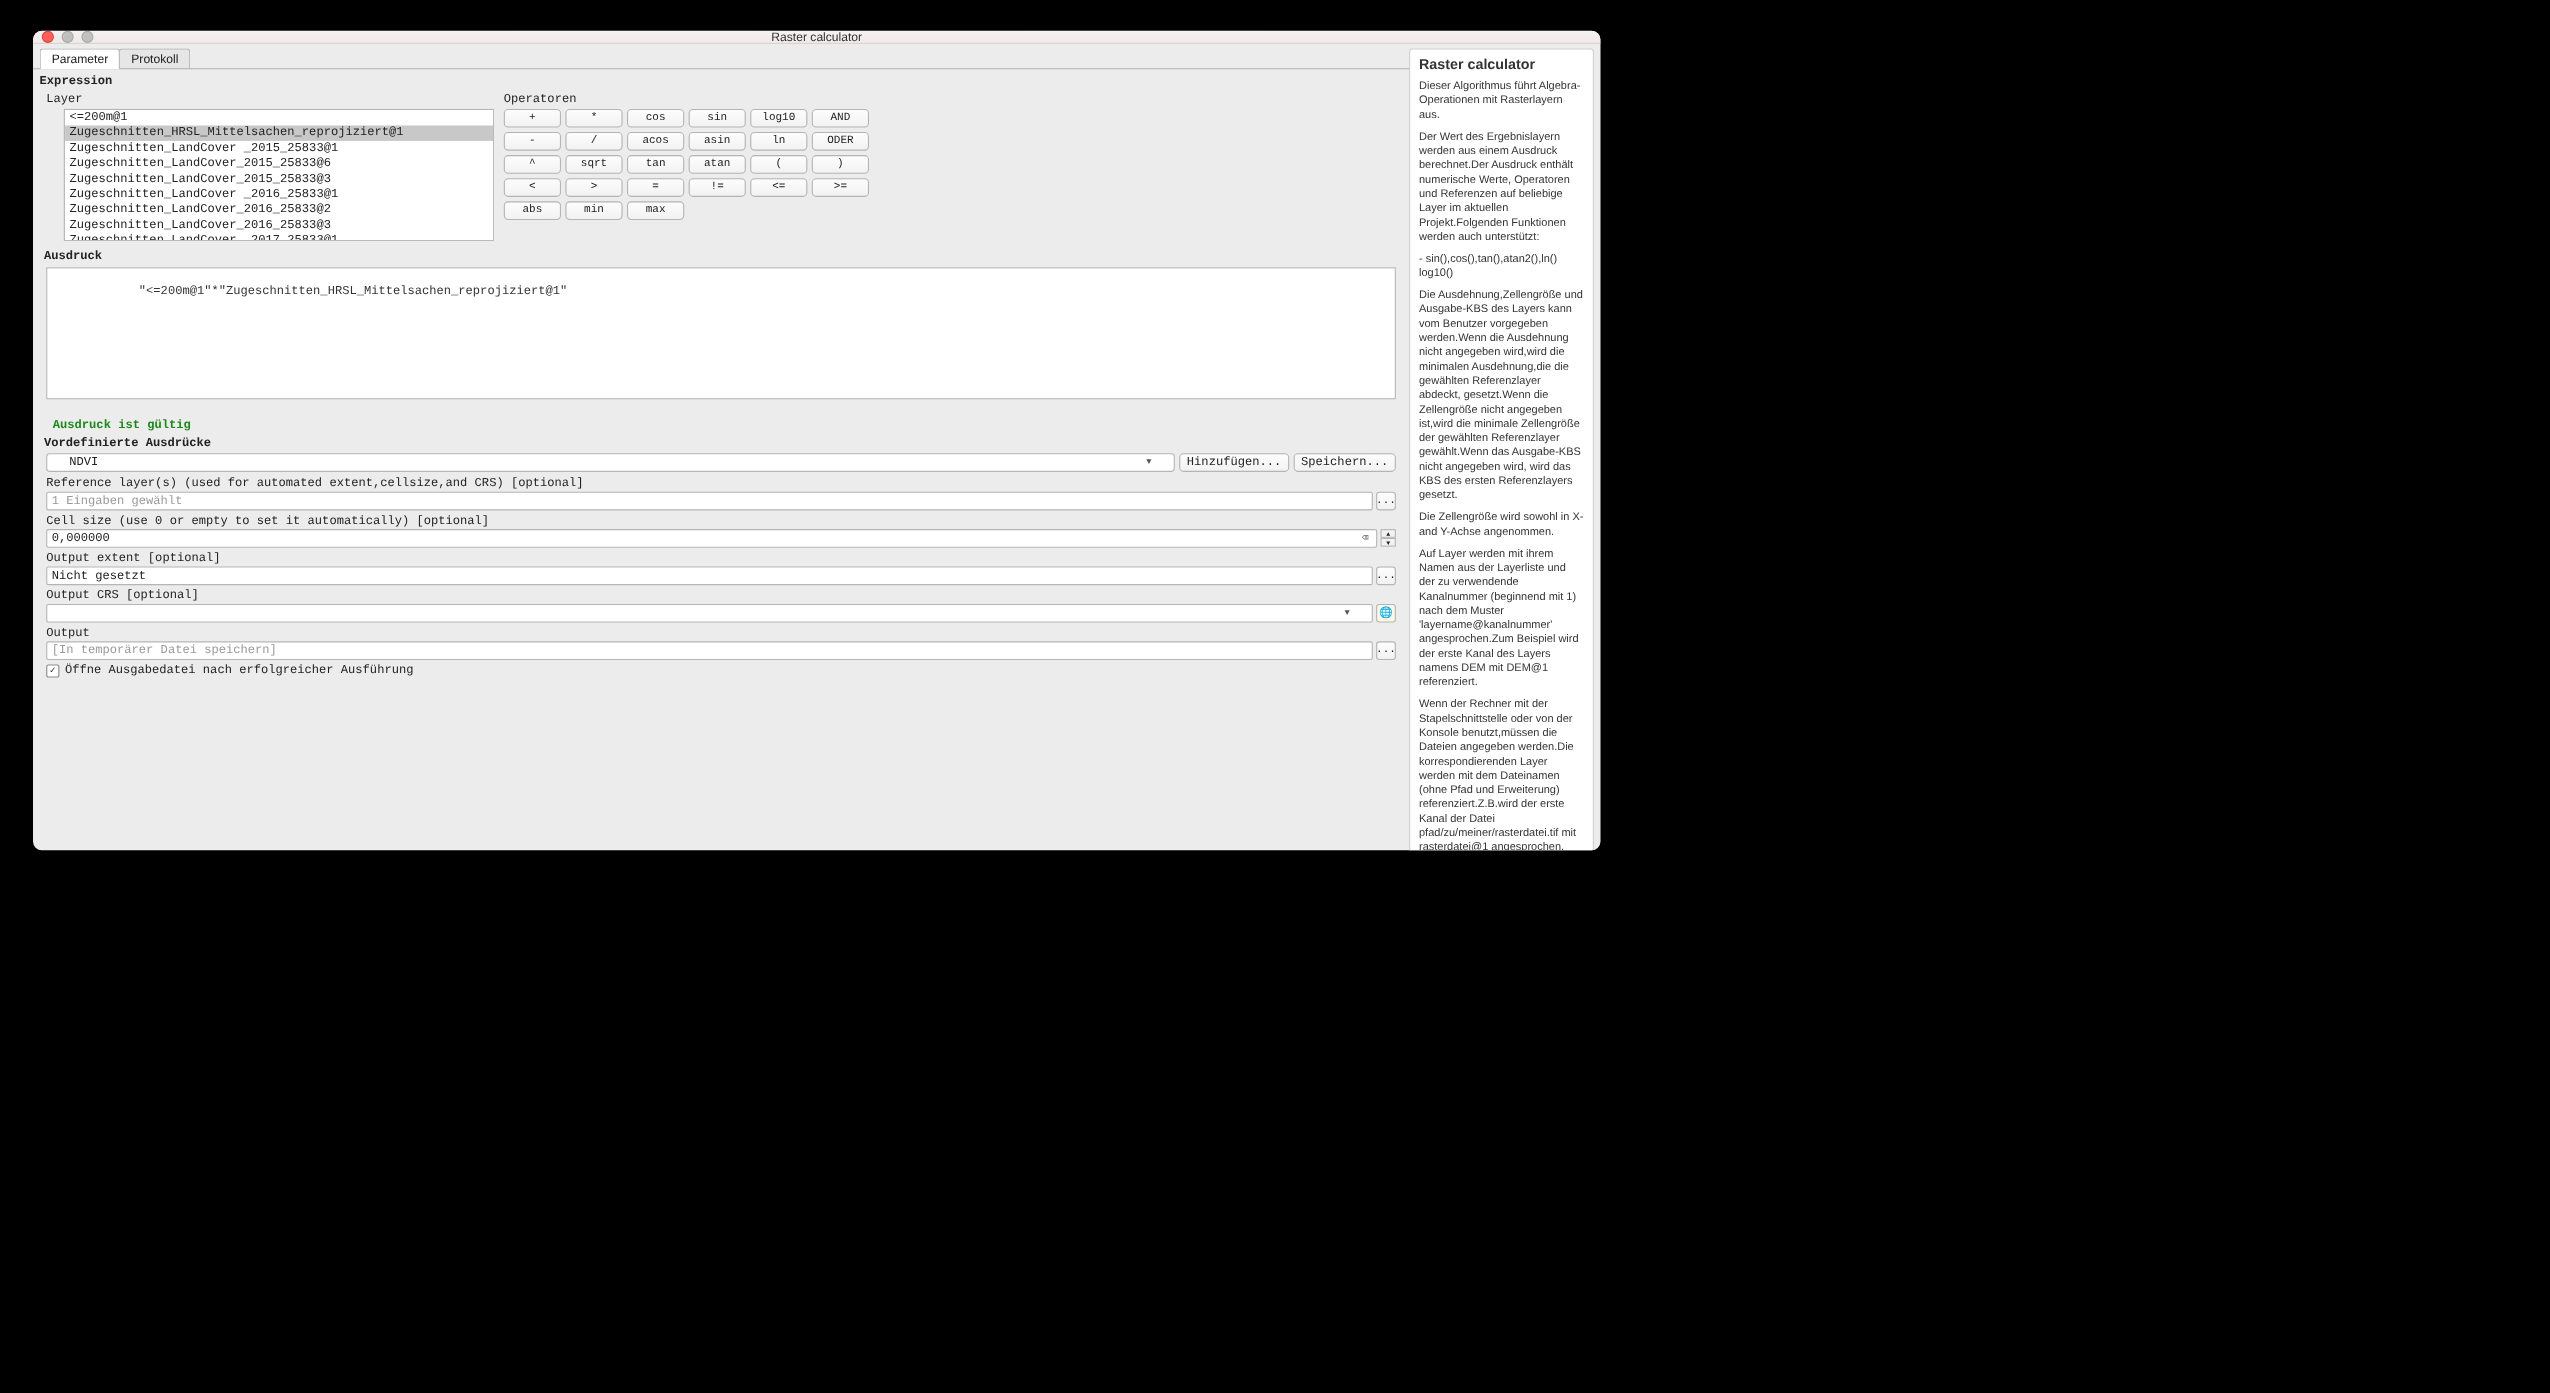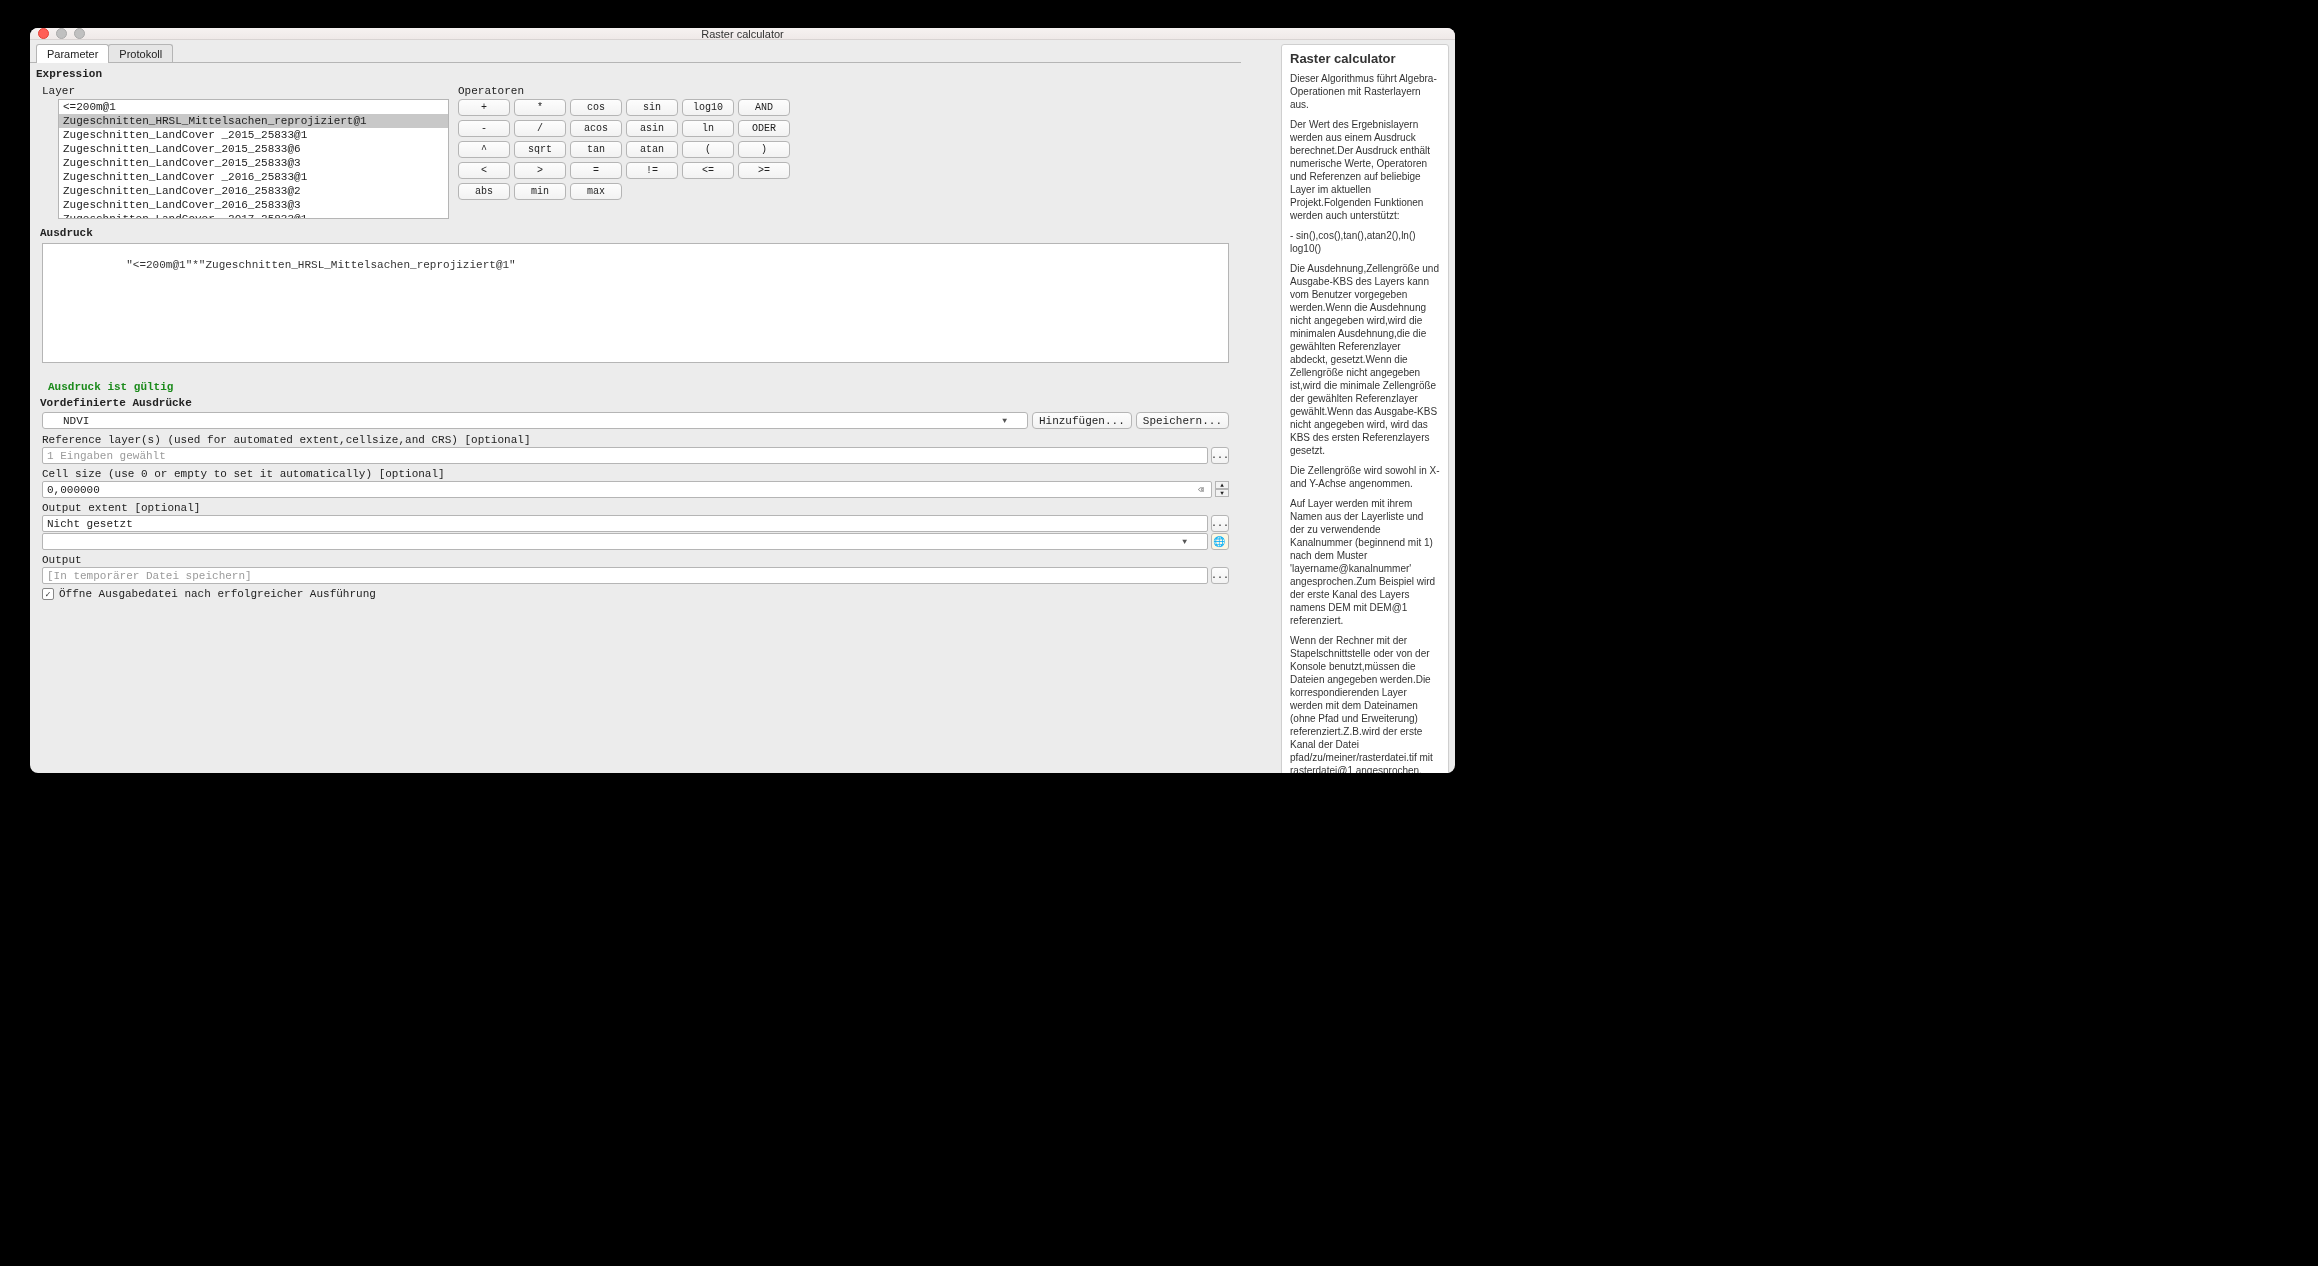--- a/index.html
+++ b/index.html
@@ -15,21 +15,21 @@
     display: flex; align-items: center; padding: 0 8px; position: relative;
     border-bottom: 1px solid #d8d3d2;
   }
   .tl-buttons { display: flex; gap: 7px; }
   .tl-btn { width: 11px; height: 11px; border-radius: 50%; }
   .tl-close { background: #ff5f57; border:1px solid #e34037;}
   .tl-min   { background: #c0c0c0; border:1px solid #a9a9a9;}
   .tl-max   { background: #c0c0c0; border:1px solid #a9a9a9;}
   .titlebar-title { position: absolute; left:0; right:0; text-align:center; font-size:11px; font-weight:500; color:#333; pointer-events:none;}
   .body { flex:1; display:flex; flex-direction:column; }
-  .main-row { flex:1; display:flex; min-height:0;gap:40px;}
+  .main-row { flex:1; display:flex; min-height:0;}
   .left-pane { flex:1; display:flex; flex-direction:column; min-width:0;}
   .tabs { display:flex; padding-left:6px; margin-top:4px;}
   .tab { border:1px solid #b5b5b5; border-bottom:none; padding:3px 10px; background:#e6e6e6; border-top-left-radius:3px; border-top-right-radius:3px; margin-right:-1px; font-size:11px; cursor:pointer;}
   .tab.active { background:#fff; position:relative; z-index:2;}
   .tab-line { border-top:1px solid #b5b5b5; margin-top:-1px;}
   .param-content { padding:3px 6px 0 6px; flex:1; display:flex; flex-direction:column; min-height:0; overflow:hidden;font-family:Liberation Mono, monospace;}
   .section-label { font-size:11px; font-weight:600; color:#222; margin:2px 0 1px 0;}
   .sub-label { font-size:11px; color:#222; margin:4px 0 2px 6px;}
   .top-grid { display:flex; gap:8px;}
   .layer-block { width:408px;}
@@ -203,20 +203,21 @@
             </div>
 
             <div class="label-line">Output extent [optional]</div>
             <div class="fieldrow">
               <div class="input-line">
                 <span>Nicht gesetzt</span>
               </div>
               <div class="inl-right-btn">...</div>
             </div>
 
+            <div class="label-line">Output CRS [optional]</div>
             <div class="fieldrow">
               <div class="combo" style="border-radius:2px">
                 <span></span>
                 <span class="arrow">▼</span>
               </div>
               <div class="crs-icon">🌐</div>
             </div>
 
             <div class="label-line">Output</div>
             <div class="fieldrow">

